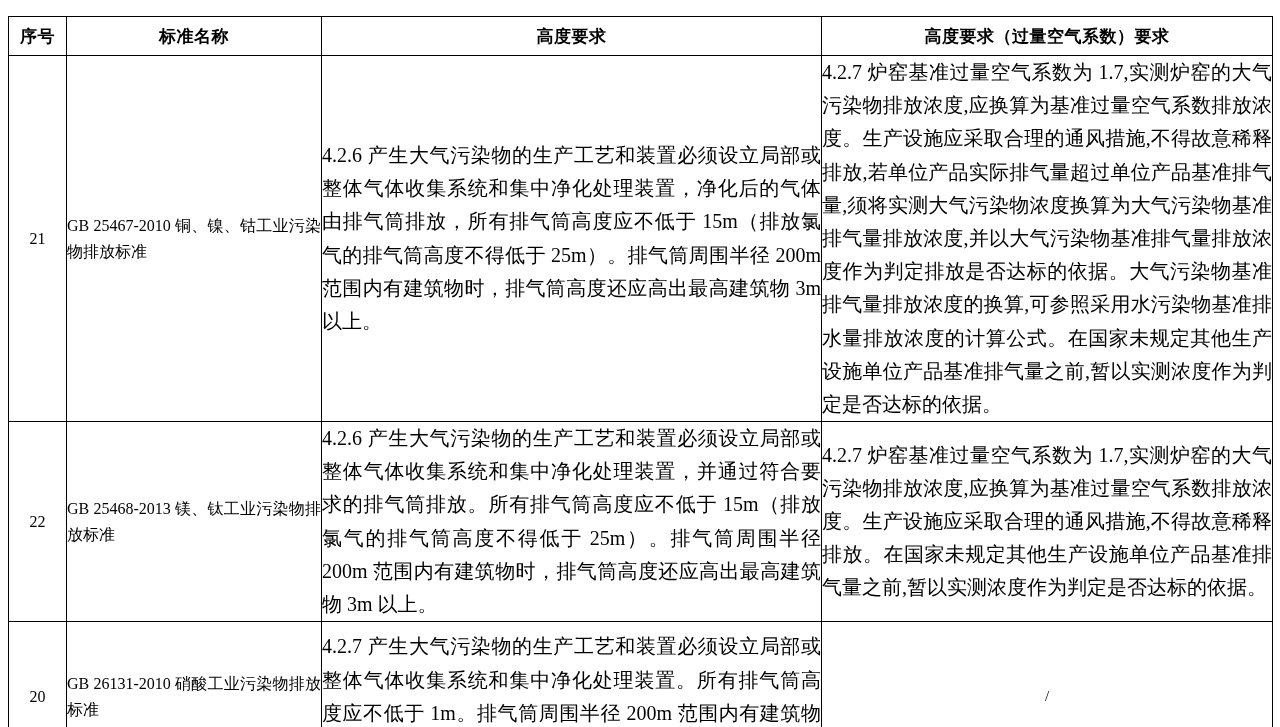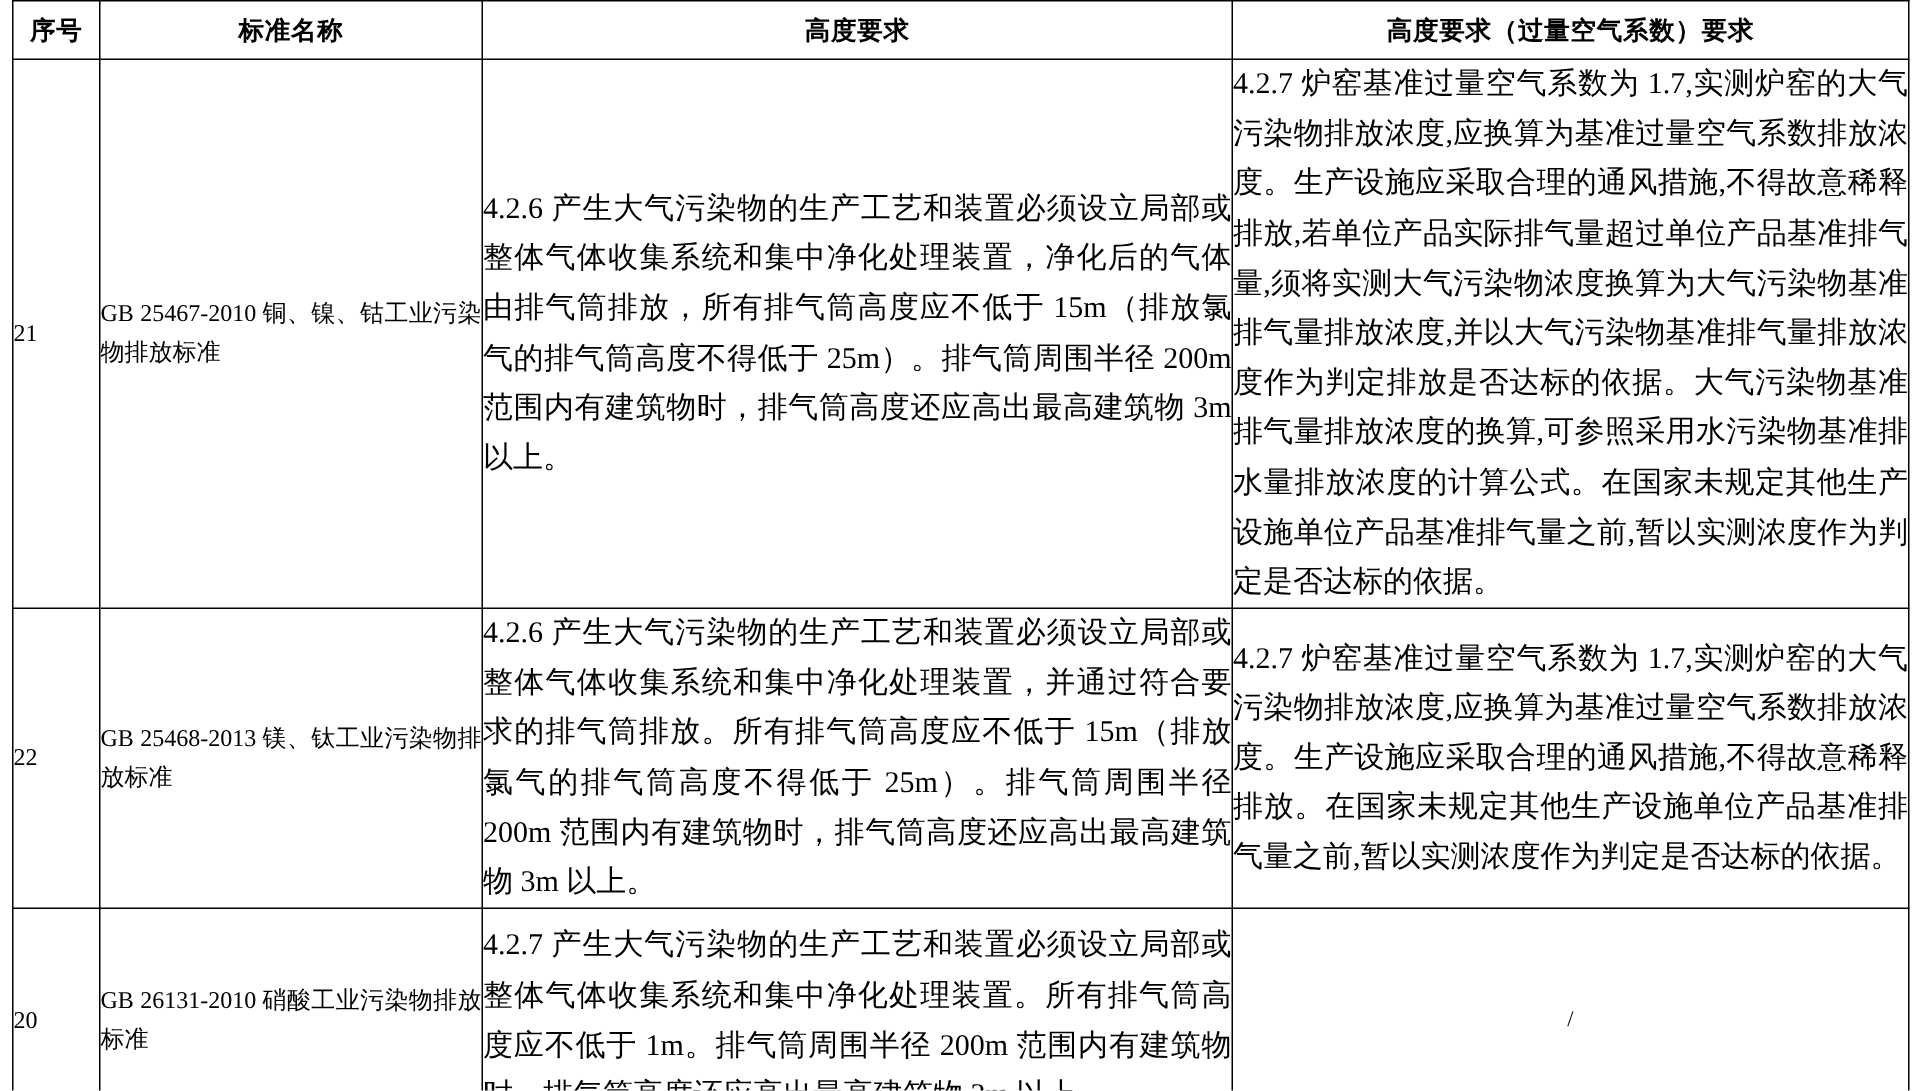--- a/index.html
+++ b/index.html
@@ -11,21 +11,21 @@
     width: 1280px;
     height: 727px;
     font-family: "Liberation Serif", "DejaVu Serif", serif;
     color: #000000;
   }
   .page {
     position: relative;
     width: 1280px;
     height: 727px;
     box-sizing: border-box;
-    padding: 0 8px 0 8px;
+    padding: 16px 8px 0 8px;
   }
   table.std-table {
     width: 1264px;
     border-collapse: collapse;
     table-layout: fixed;
     border: 1.5px solid #000;
   }
   table.std-table th,
   table.std-table td {
     border: 1px solid #000;
@@ -39,20 +39,21 @@
     height: 38px;
     letter-spacing: 0.5px;
     font-family: "Liberation Serif", "DejaVu Serif", serif;
   }
   col.c-no { width: 58px; }
   col.c-name { width: 255px; }
   col.c-height { width: 500px; }
   col.c-oxygen { width: 451px; }
 
   td.cell-no {
+    text-align: center;
     font-size: 16px;
     font-family: "Liberation Serif", "DejaVu Serif", serif;
   }
   td.cell-name {
     font-size: 16px;
     line-height: 1.62;
     padding: 6px 12px 6px 14px;
     text-align: justify;
     text-justify: inter-ideograph;
     margin-left: 16px;

